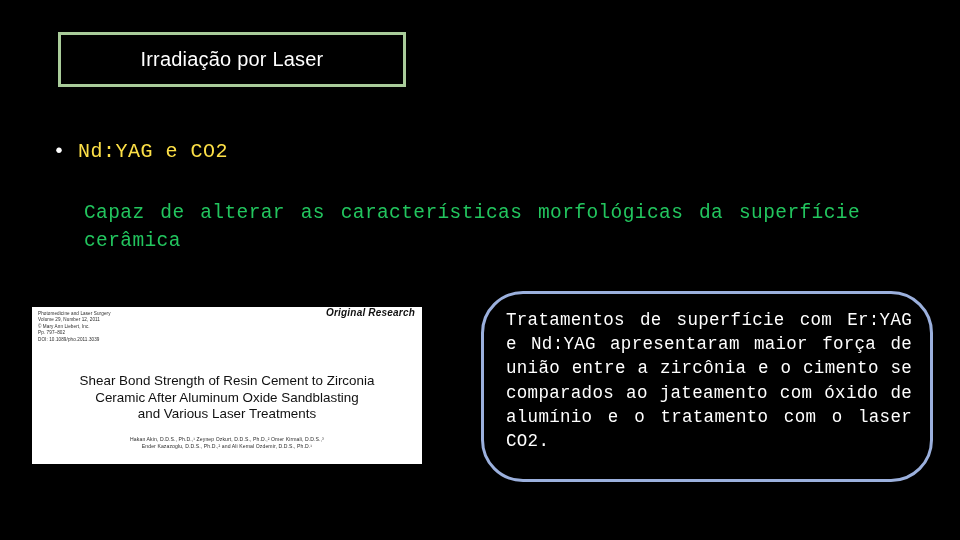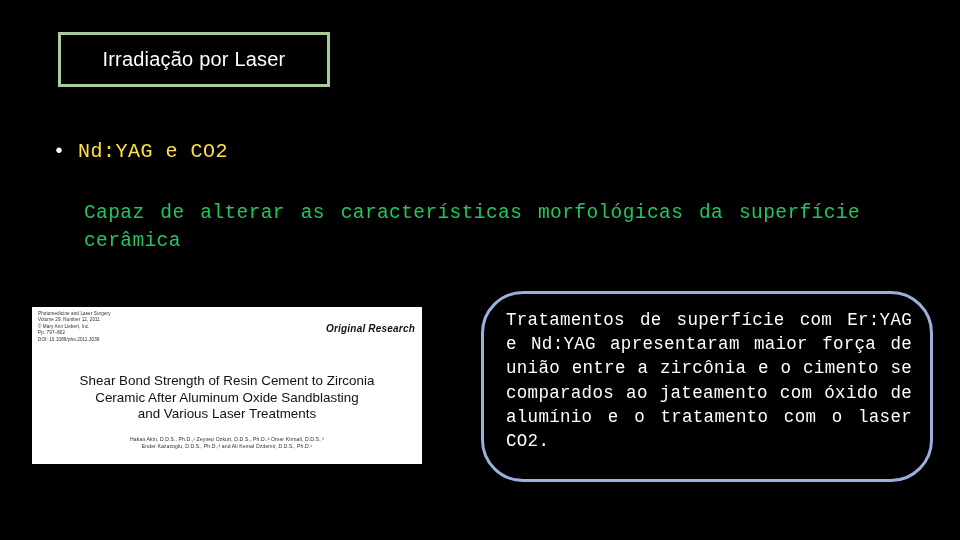--- a/index.html
+++ b/index.html
@@ -21,21 +21,21 @@
     width: 960px;
     height: 540px;
     background: #000000;
   }
 
   
   .title-box {
     position: absolute;
     left: 58px;
     top: 32px;
-    width: 272px;
+    width: 348px;
     height: 55px;
     box-sizing: border-box;
     border: 3px solid #a9cc9a;
     background: #000000;
     display: flex;
     align-items: center;
     justify-content: center;
   }
   .title-box .title-text {
     font-family: "Liberation Sans", sans-serif;
@@ -106,21 +106,21 @@
     top: 4px;
     font-size: 4.6px;
     line-height: 6.4px;
     color: #2b2b2b;
     white-space: pre-line;
     letter-spacing: 0.1px;
   }
   .journal-kind {
     position: absolute;
     right: 7px;
-    top: 16px;
+    top: 0;
     font-size: 10px;
     font-weight: bold;
     font-style: italic;
     color: #111111;
     letter-spacing: 0.2px;
   }
   .journal-title {
     margin-top: 22px;
     text-align: center;
     font-size: 13.4px;

